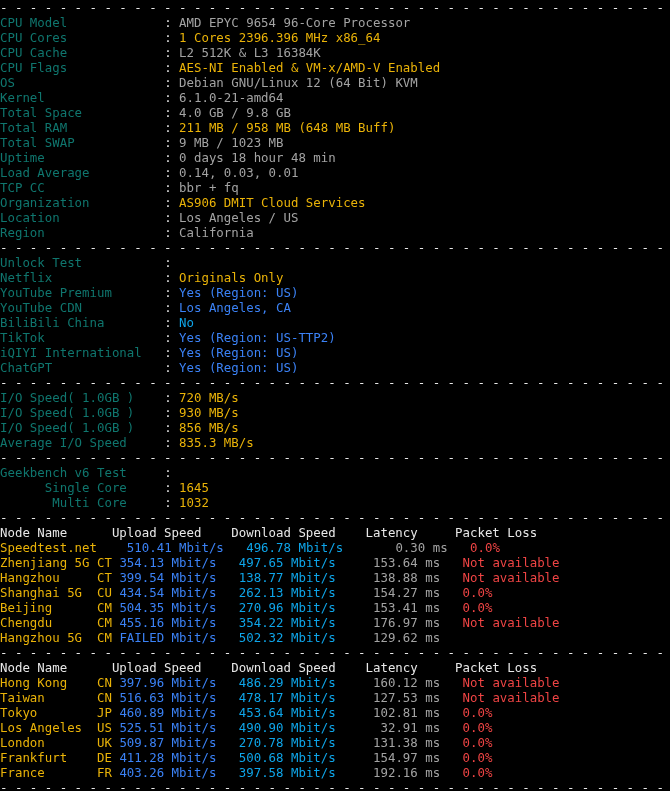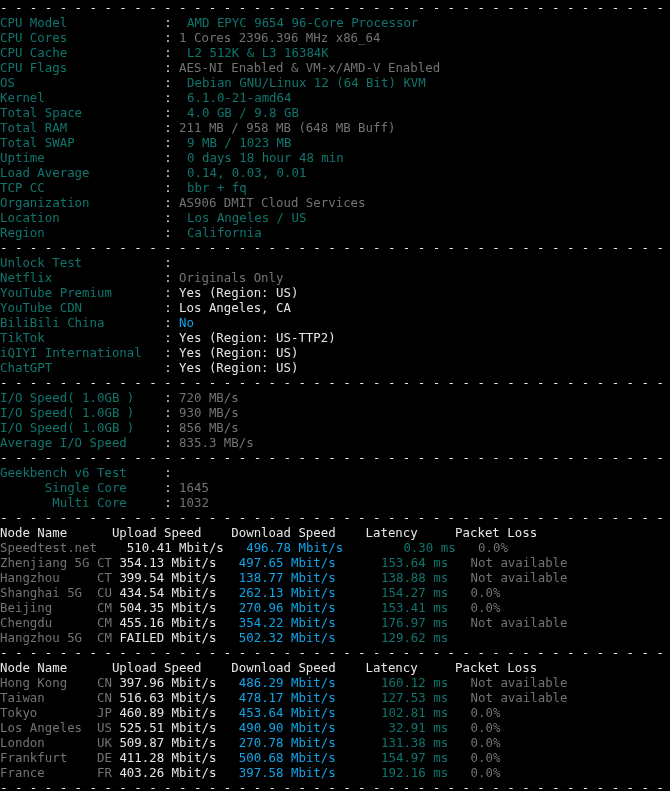--- a/index.html
+++ b/index.html
@@ -47,25 +47,25 @@
   .row { display: block; height: 15px; }
   .sep {
     display: block;
     height: 15px;
     color: #e8e8e8;
     letter-spacing: 0;
     overflow: hidden;
   }
   .lbl  { color: #0f766e; }
   .colon{ color: #e0e0e0; }
-  .cyan { color: #0f766e; margin-left: 8px; }
-  .yel  { color: #737373; }
-  .grn  { color: #e5e5e5; }
+  .cyan { color: #a3a3a3; }
+  .yel  { color: #eab308; }
+  .grn  { color: #3b82f6; }
   .red  { color: #0ea5e9; }
-  .wht  { color: #737373; }
+  .wht  { color: #ef4444; }
   .hdr  { color: #e8e8e8; margin-top: 24px; }
   #watermark {
     position: absolute;
     left: 446px;
     top: 705px;
     font-family: "DejaVu Sans", "Liberation Sans", sans-serif;
     font-size: 40px;
     font-weight: 700;
     color: #ee0000;
     letter-spacing: -1px;

